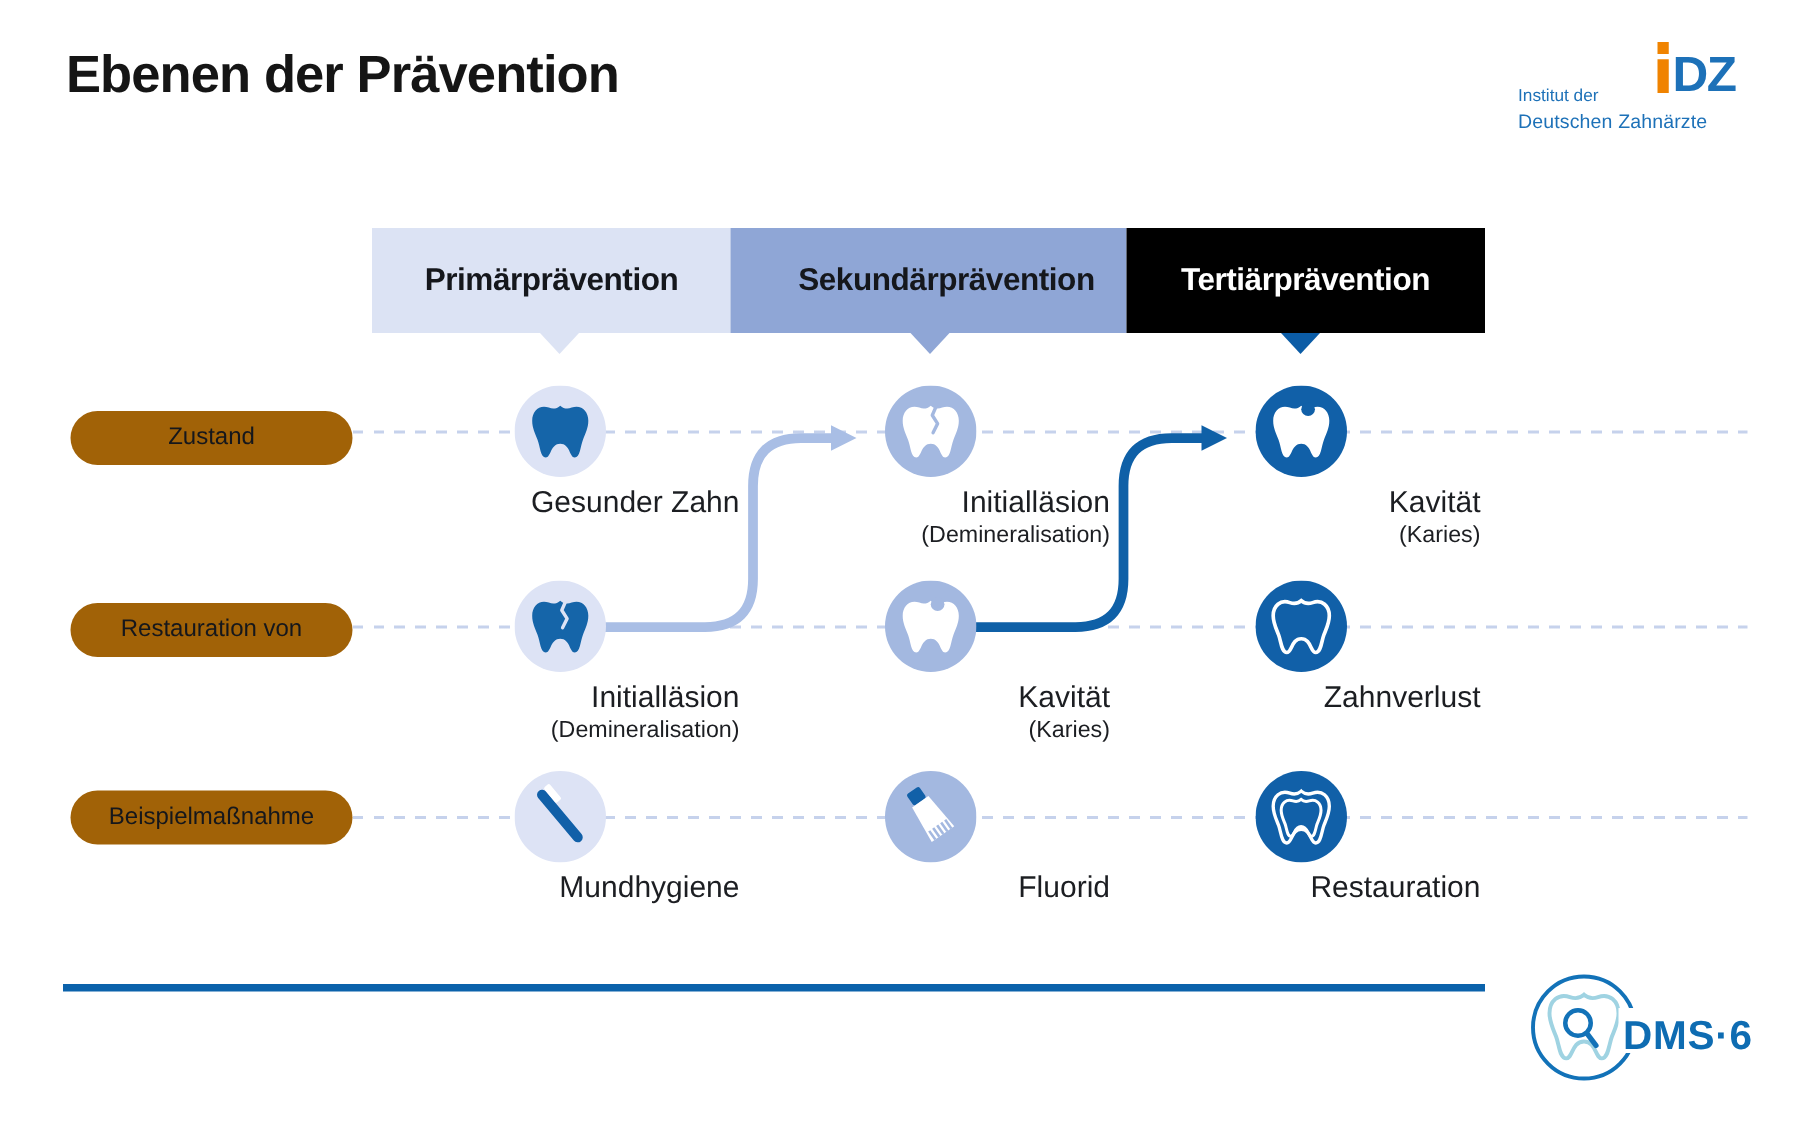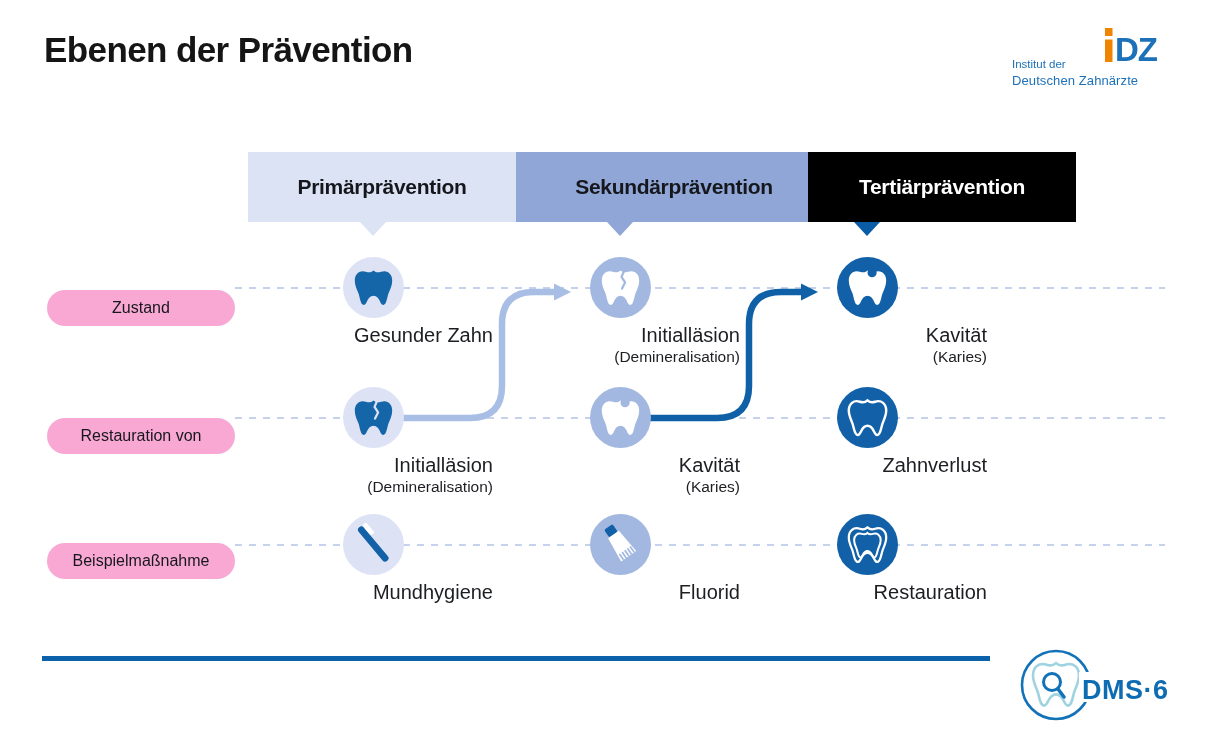--- a/index.html
+++ b/index.html
@@ -11,35 +11,35 @@
   #page-title{left:44px;top:30px;font-size:35px;font-weight:700;letter-spacing:-0.6px;color:#151515;}
 
   
   .idz{left:1010px;top:28px;width:156px;height:62px;}
   .idz-line{position:absolute;left:2px;color:#1d71b8;font-weight:400;white-space:nowrap;}
   .idz-line1{top:30px;font-size:11.5px;}
   .idz-line2{top:45px;font-size:13px;letter-spacing:0.1px;}
   .idz-mark{position:absolute;right:0;top:0;}
 
   
-  .band{left:248px;top:152px;width:828px;height:70px;display:flex;}
+  .band{left:248px;top:152px;width:742px;height:70px;display:flex;}
   .band-seg{flex:1;display:flex;align-items:center;justify-content:center;
             font-size:21px;font-weight:700;letter-spacing:-0.3px;}
   .seg1{background:#dce3f4;color:#15171c;}
   .seg2{background:#8fa6d6;color:#15171c;padding-left:24px;}
   .seg3{background:#000000;color:#fff;}
   .tri{width:0;height:0;border-left:13px solid transparent;border-right:13px solid transparent;
        border-top:14px solid #000;top:222px;}
   .tri1{left:360px;border-top-color:#dce3f4;}
   .tri2{left:607px;border-top-color:#8fa6d6;}
   .tri3{left:854px;border-top-color:#0b5ca6;}
 
   
-  .pill{left:47px;width:188px;height:36px;background:#f9a8d4;border-radius:19px;
-        display:flex;align-items:center;justify-content:center;font-size:16px;color:#15171c;margin-top:16px;}
+  .pill{left:47px;width:188px;height:36px;background:#a16207;border-radius:19px;
+        display:flex;align-items:center;justify-content:center;font-size:16px;color:#15171c;}
   .pill1{top:274px;} .pill2{top:402px;} .pill3{top:527px;}
 
   
   .dash{left:235px;width:930px;height:2px;z-index:0;
         background:repeating-linear-gradient(90deg,#c6d2ec 0 7px,transparent 7px 14px);}
   .dash1{top:287px;} .dash2{top:417px;} .dash3{top:544px;}
 
   
   #arrows{left:0;top:0;z-index:1;pointer-events:none;}
 

